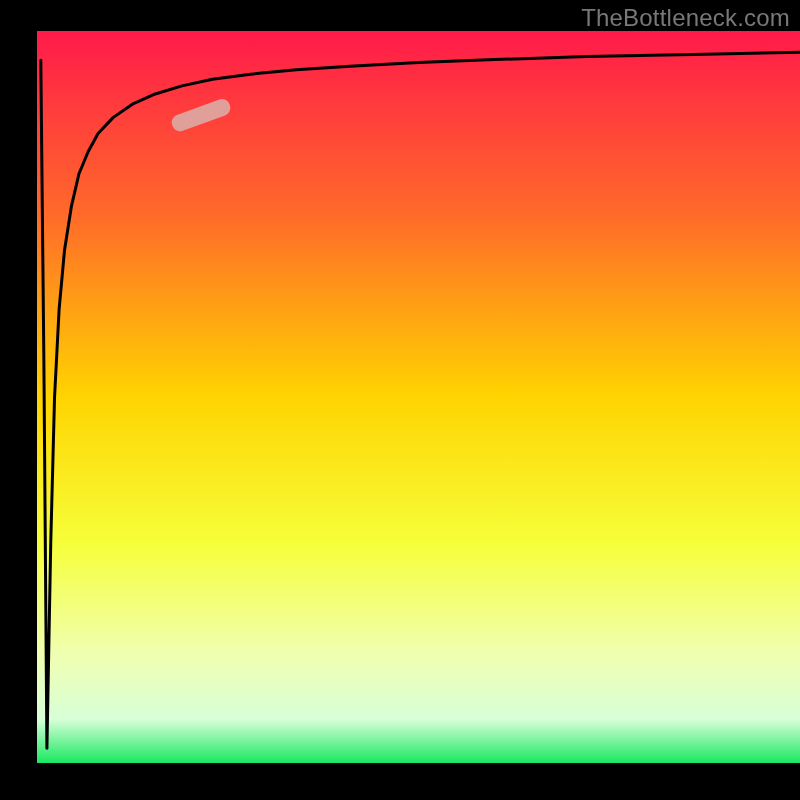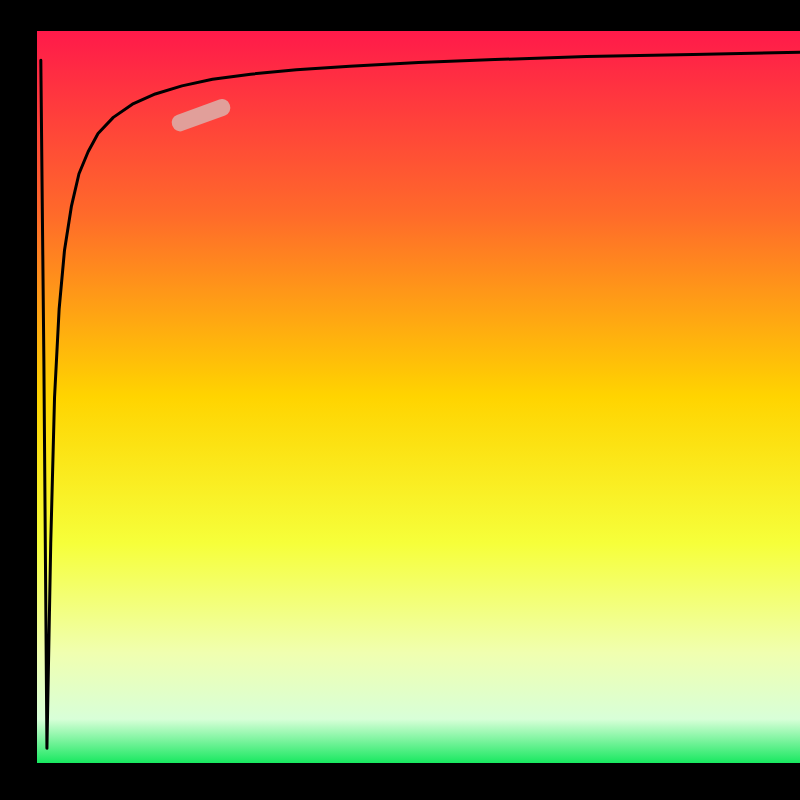--- a/index.html
+++ b/index.html
@@ -48,13 +48,14 @@
 
   <rect x="0" y="0" width="800" height="800" fill="#000000"></rect>
 
   <rect id="plot-bg" fill="url(#bg-grad)" x="37" y="31" width="763" height="732"></rect>
 
   <path id="curve-path" fill="none" stroke="#000000" stroke-width="3" stroke-linecap="round" stroke-linejoin="round" d="M40.81 60.28 L43.87 360.40 L46.92 748.36 L50.73 543.40 L54.55 397.00 L59.13 309.16 L64.47 250.60 L71.34 206.68 L78.97 173.74 L88.12 151.78 L98.04 133.48 L113.30 117.38 L132.38 104.20 L155.26 93.95 L181.97 85.90 L212.49 79.31 L250.64 74.19 L296.42 69.80 L349.83 66.14 L418.50 62.48 L494.80 59.55 L586.36 56.62 L693.18 54.42 L800.00 52.23"></path>
 
   <rect id="marker-pill" rx="8" ry="8" x="170.52" y="106.68" width="61.04" height="17" fill="#e19f9a" transform="rotate(-20 201.04 115.18)"></rect>
 </svg>
 
+<div class="watermark">TheBottleneck.com</div>
 </div>
 
 </body></html>

